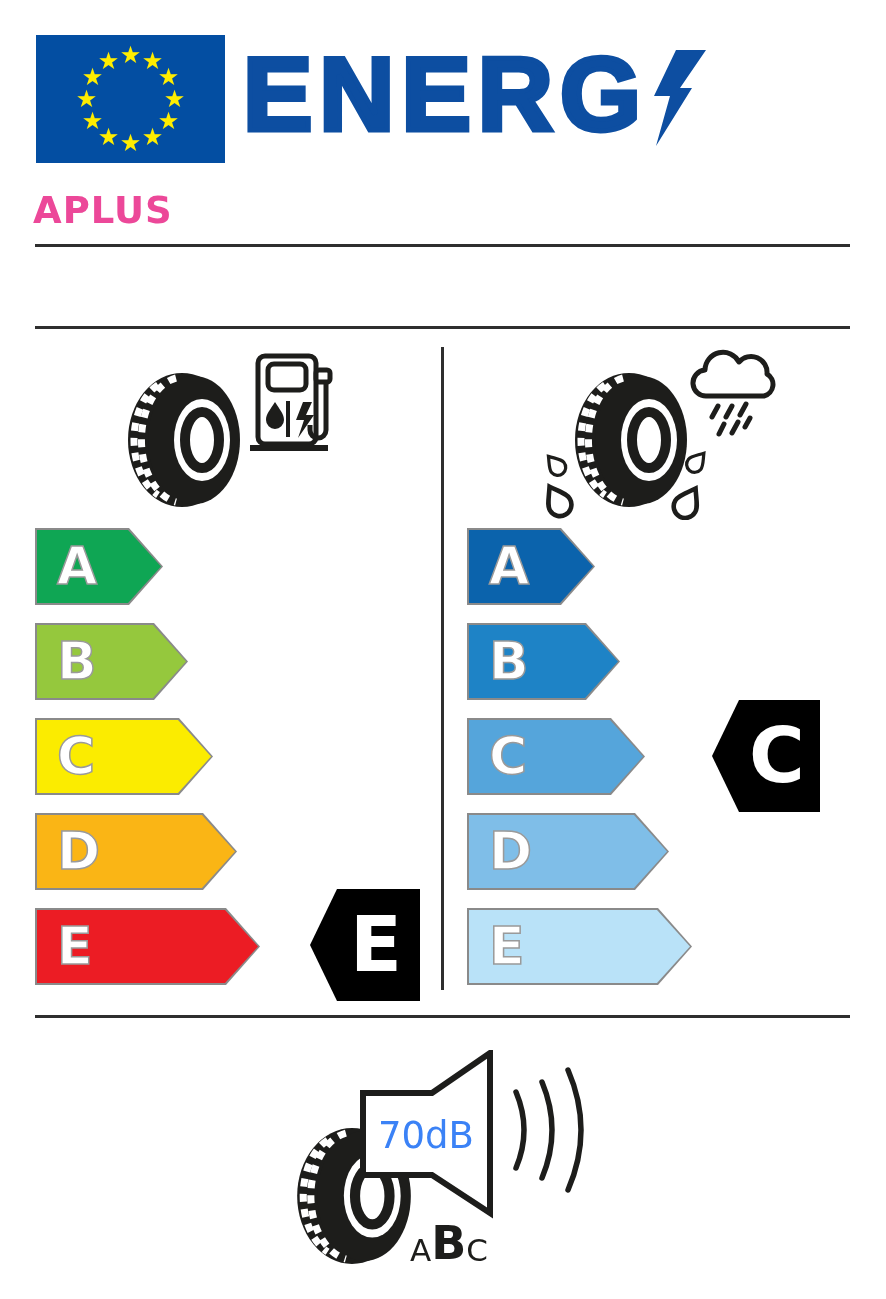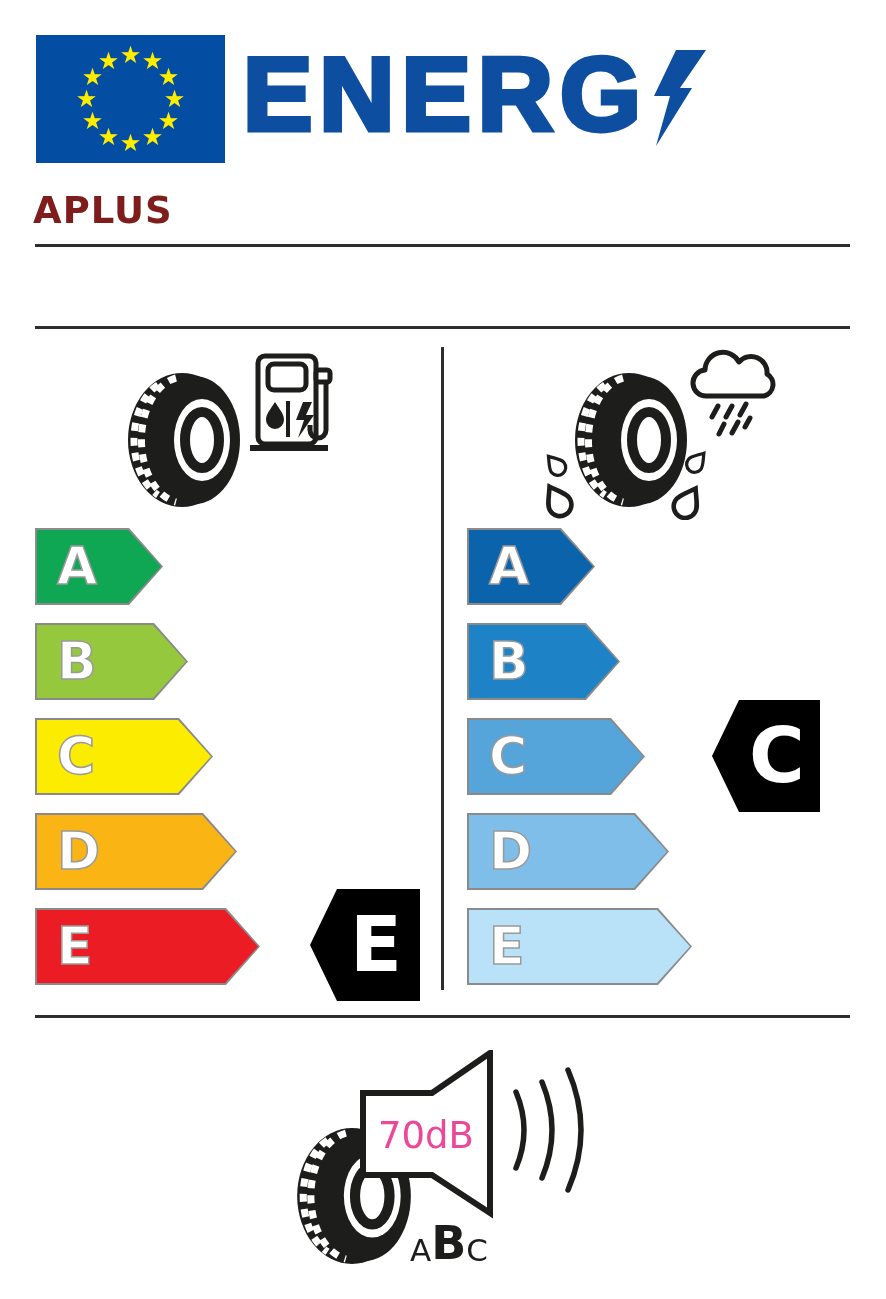--- a/index.html
+++ b/index.html
@@ -24,42 +24,42 @@
   .eu-star:nth-of-type(9){transform:translate(-50%,-50%) rotate(240deg) translateY(-44px) rotate(-240deg);}
   .eu-star:nth-of-type(10){transform:translate(-50%,-50%) rotate(270deg) translateY(-44px) rotate(-270deg);}
   .eu-star:nth-of-type(11){transform:translate(-50%,-50%) rotate(300deg) translateY(-44px) rotate(-300deg);}
   .eu-star:nth-of-type(12){transform:translate(-50%,-50%) rotate(330deg) translateY(-44px) rotate(-330deg);}
 
   .energ-text{left:243px;top:44px;font-family:"Liberation Sans",sans-serif;
     font-weight:bold;font-size:104px;line-height:100px;letter-spacing:7px;text-align:center;
     -webkit-text-stroke:5px;}
   .energ-bolt{left:646px;top:50px;}
 
-  .brand{left:33px;top:189px;font-size:37px;font-weight:bold;letter-spacing:1px;color:#7f1d1d;}
+  .brand{left:33px;top:189px;font-size:37px;font-weight:bold;letter-spacing:1px;color:#ec4899;}
 
   .hline{left:35px;width:815px;height:3px;background:#2e2e2e;}
   .vline{left:441px;top:347px;width:3px;height:643px;background:#2e2e2e;}
 
   
   .grade-arrow{height:77px;background:#8a8a8a;
     clip-path:polygon(0 0, calc(100% - 34px) 0, 100% 50%, calc(100% - 34px) 100%, 0 100%);}
   .grade-fill{position:absolute;inset:2px;
     clip-path:polygon(0 0, calc(100% - 33px) 0, 100% 50%, calc(100% - 33px) 100%, 0 100%);}
   .grade-letter{position:absolute;left:22px;top:50%;transform:translateY(-52%);
     font-size:52px;font-weight:bold;color:#fff;-webkit-text-stroke:1.5px #9a9a9a;}
   .col-left{left:35px;}  .col-right{left:467px;}
   .rowA{top:528px;} .rowB{top:623px;} .rowC{top:718px;} .rowD{top:813px;} .rowE{top:908px;}
   .gw0{width:128px;} .gw1{width:153px;} .gw2{width:178px;} .gw3{width:202px;} .gw4{width:225px;}
 
   .rating-badge{height:112px;background:#000;display:flex;align-items:center;justify-content:center;
     clip-path:polygon(27px 0,100% 0,100% 100%,27px 100%,0 50%);}
   .rating-letter{color:#fff;font-weight:bold;font-size:76px;margin-left:22px;line-height:1;}
 
   
-  .noise-db{left:378px;top:1114px;font-size:37px;color:#ec4899;}
+  .noise-db{left:378px;top:1114px;font-size:37px;color:#3b82f6;}
   .noise-scale{left:410px;top:1220px;height:46px;display:flex;align-items:flex-end;}
   .noise-letter{font-size:31px;line-height:1;color:#1d1d1b;}
   .noise-letter.active{font-size:46px;font-weight:bold;}
 </style>
 </head>
 <body>
 
 <div id="label-root">
 
   <svg width="0" height="0" style="position:absolute">

